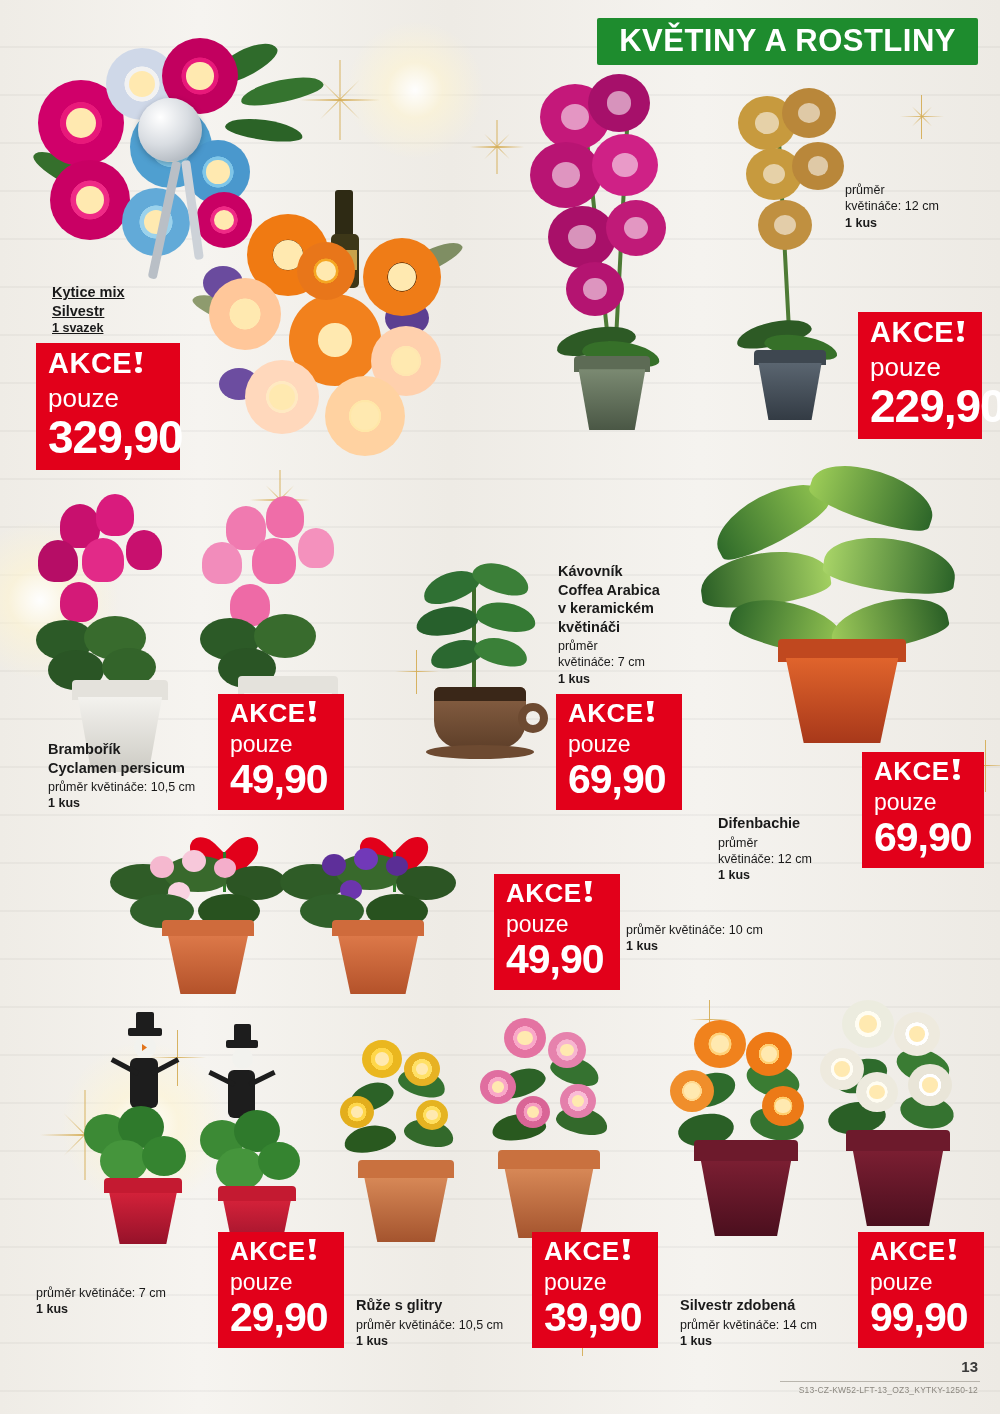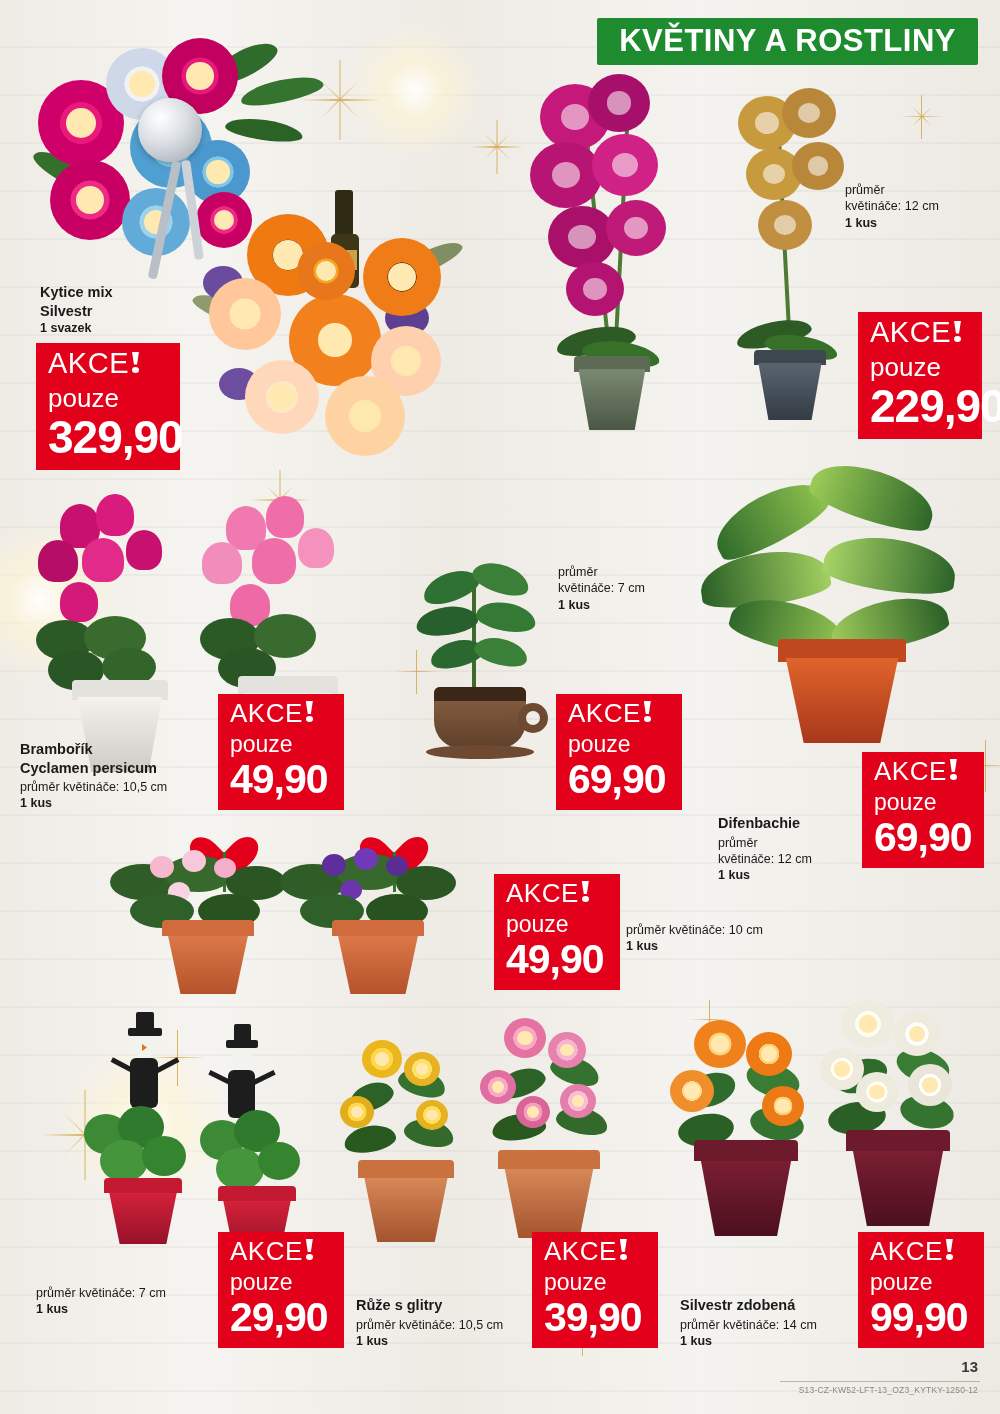--- a/index.html
+++ b/index.html
@@ -46,21 +46,21 @@
   
   .tag {
     position: absolute;
     background: #e2001a;
     color: #fff;
     padding: 6px 12px 10px 12px;
     line-height: 1;
   }
   .tag .akce {
     display: flex; align-items: center; gap: 0;
-    font-size: 26px; font-weight: normal; letter-spacing: .5px;
+    font-size: 26px; font-weight: bold; letter-spacing: .5px;
   }
   .tag .akce .mark {
     display:inline-block; width: 13px; height: 22px;
     position: relative; top: -1px;
   }
   .tag .akce .mark::before {
     content:""; position:absolute; left:3px; top:0;
     width:7px; height:13px; background:#fff;
     clip-path: polygon(0 0, 100% 0, 72% 100%, 28% 100%);
   }
@@ -228,21 +228,21 @@
     <div class="mum" style="left:178px;top:58px;width:78px;height:78px;background:radial-gradient(circle,#5a2a00 0 26%, #ef7c17 27% 100%);"></div>
     <div class="mum" style="left:104px;top:114px;width:92px;height:92px;background:radial-gradient(circle,#5a2a00 0 24%, #f2811d 25% 100%);"></div>
 
     <div class="mum" style="left:24px;top:98px;width:72px;height:72px;background:radial-gradient(circle,#ffe9b0 0 30%, #ffc79a 31% 100%);"></div>
     <div class="mum" style="left:186px;top:146px;width:70px;height:70px;background:radial-gradient(circle,#ffe6b0 0 30%, #ffd0ad 31% 100%);"></div>
     <div class="mum" style="left:60px;top:180px;width:74px;height:74px;background:radial-gradient(circle,#ffe9c2 0 30%, #ffd8bc 31% 100%);"></div>
     <div class="mum" style="left:140px;top:196px;width:80px;height:80px;background:radial-gradient(circle,#ffe7a8 0 28%, #ffd2a1 29% 100%);"></div>
     <div class="mum" style="left:112px;top:62px;width:58px;height:58px;background:radial-gradient(circle,#f5a623 0 30%, #e8761a 31% 100%);"></div>
   </div>
 
-  <div class="cap" style="left:40px;top:283px;width:200px;">
+  <div class="cap" style="left:52px;top:283px;width:200px;text-decoration:underline;">
     <div class="name"><span>Kytice mix</span><br><span>Silvestr</span></div>
     <div class="qty">1 svazek</div>
   </div>
 
   <div class="tag big" style="left:36px;top:343px;width:144px;">
     <div class="akce">
         <span>AKCE</span>
         <span class="mark"></span>
       </div>
     <div class="pouze">pouze</div>
@@ -321,21 +321,21 @@
     <div class="blossom" style="left:200px;top:94px;width:40px;height:42px;background:#ee6aa6;border-radius:50% 50% 40% 40%;"></div>
     <div class="leafy" style="left:170px;top:128px;width:60px;height:42px;background:#2c5a27;border-radius:50%;"></div>
     <div class="leafy" style="left:224px;top:124px;width:62px;height:44px;background:#386b2d;border-radius:50%;"></div>
     <div class="leafy" style="left:188px;top:158px;width:58px;height:40px;background:#2a5525;border-radius:50%;"></div>
     <div class="pot" style="left:208px;top:186px;width:100px;height:92px;">
       <div class="rim" style="background:#e4e2dc;border-radius:4px 4px 0 0;"></div>
       <div class="body" style="background:linear-gradient(180deg,#f3f2ee,#cdcbc4);"></div>
     </div>
   </div>
 
-  <div class="cap" style="left:20px;top:740px;width:190px;">
+  <div class="cap" style="left:48px;top:740px;width:190px;">
     <div class="name"><span>Brambořík</span><br><span>Cyclamen persicum</span></div>
     <div class="desc">průměr květináče: 10,5 cm</div>
     <div class="qty">1 kus</div>
   </div>
 
   <div class="tag" style="left:218px;top:694px;width:126px;">
     <div class="akce">
         <span>AKCE</span>
         <span class="mark"></span>
       </div>
@@ -352,20 +352,26 @@
     <div class="leafy" style="left:20px;top:96px;width:54px;height:26px;background:#2b6830;transform:rotate(-14deg);"></div>
     <div class="leafy" style="left:64px;top:94px;width:54px;height:26px;background:#3a8038;transform:rotate(14deg);"></div>
 
     <div style="position:absolute;left:24px;top:142px;width:92px;height:62px;background:linear-gradient(180deg,#8a6245,#5e3f29);border-radius:6px 6px 28px 28px;"></div>
     <div style="position:absolute;left:24px;top:142px;width:92px;height:14px;background:#3a2718;border-radius:6px 6px 0 0;"></div>
     <div style="position:absolute;left:108px;top:158px;width:30px;height:30px;border:8px solid #6d4a31;border-radius:50%;"></div>
     <div style="position:absolute;left:16px;top:200px;width:108px;height:14px;background:#6d4a31;border-radius:50%;"></div>
   </div>
 
   <div class="cap" style="left:558px;top:562px;width:170px;">
+    <div class="name">
+      <span>Kávovník</span><br>
+      <span>Coffea Arabica</span><br>
+      <span>v keramickém</span><br>
+      <span>květináči</span>
+    </div>
     <div class="desc"><span>průměr</span><br><span>květináče: 7 cm</span></div>
     <div class="qty">1 kus</div>
   </div>
 
   <div class="tag" style="left:556px;top:694px;width:126px;">
     <div class="akce">
         <span>AKCE</span>
         <span class="mark"></span>
       </div>
     <div class="pouze">pouze</div>

